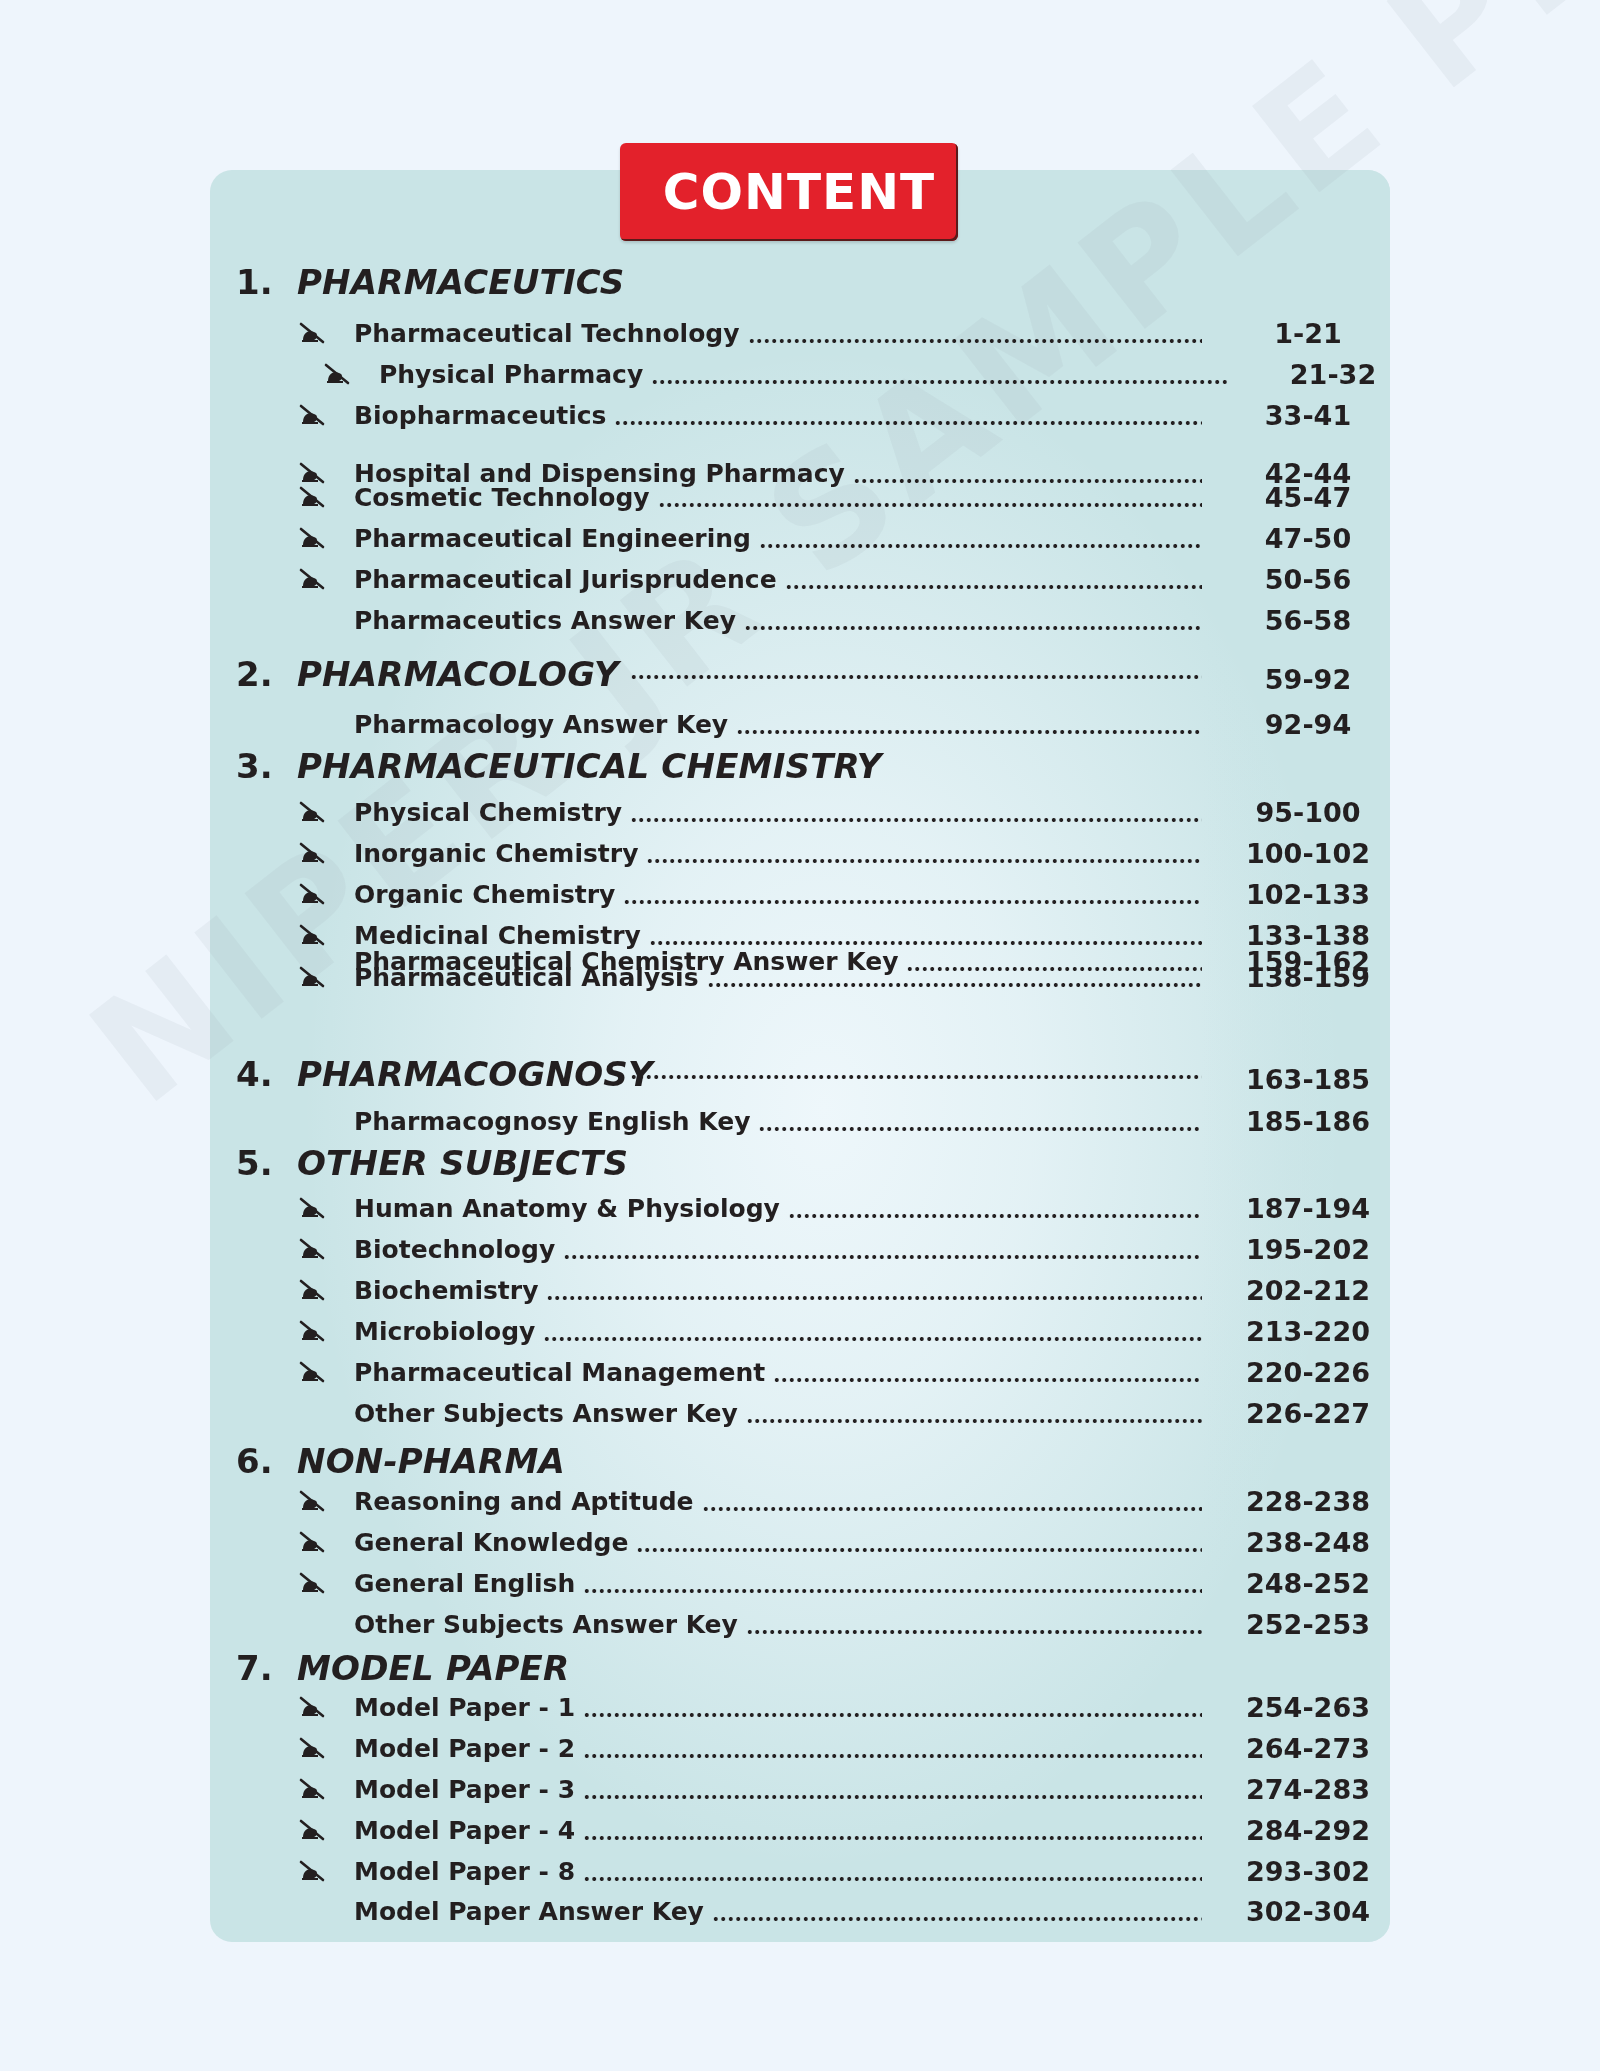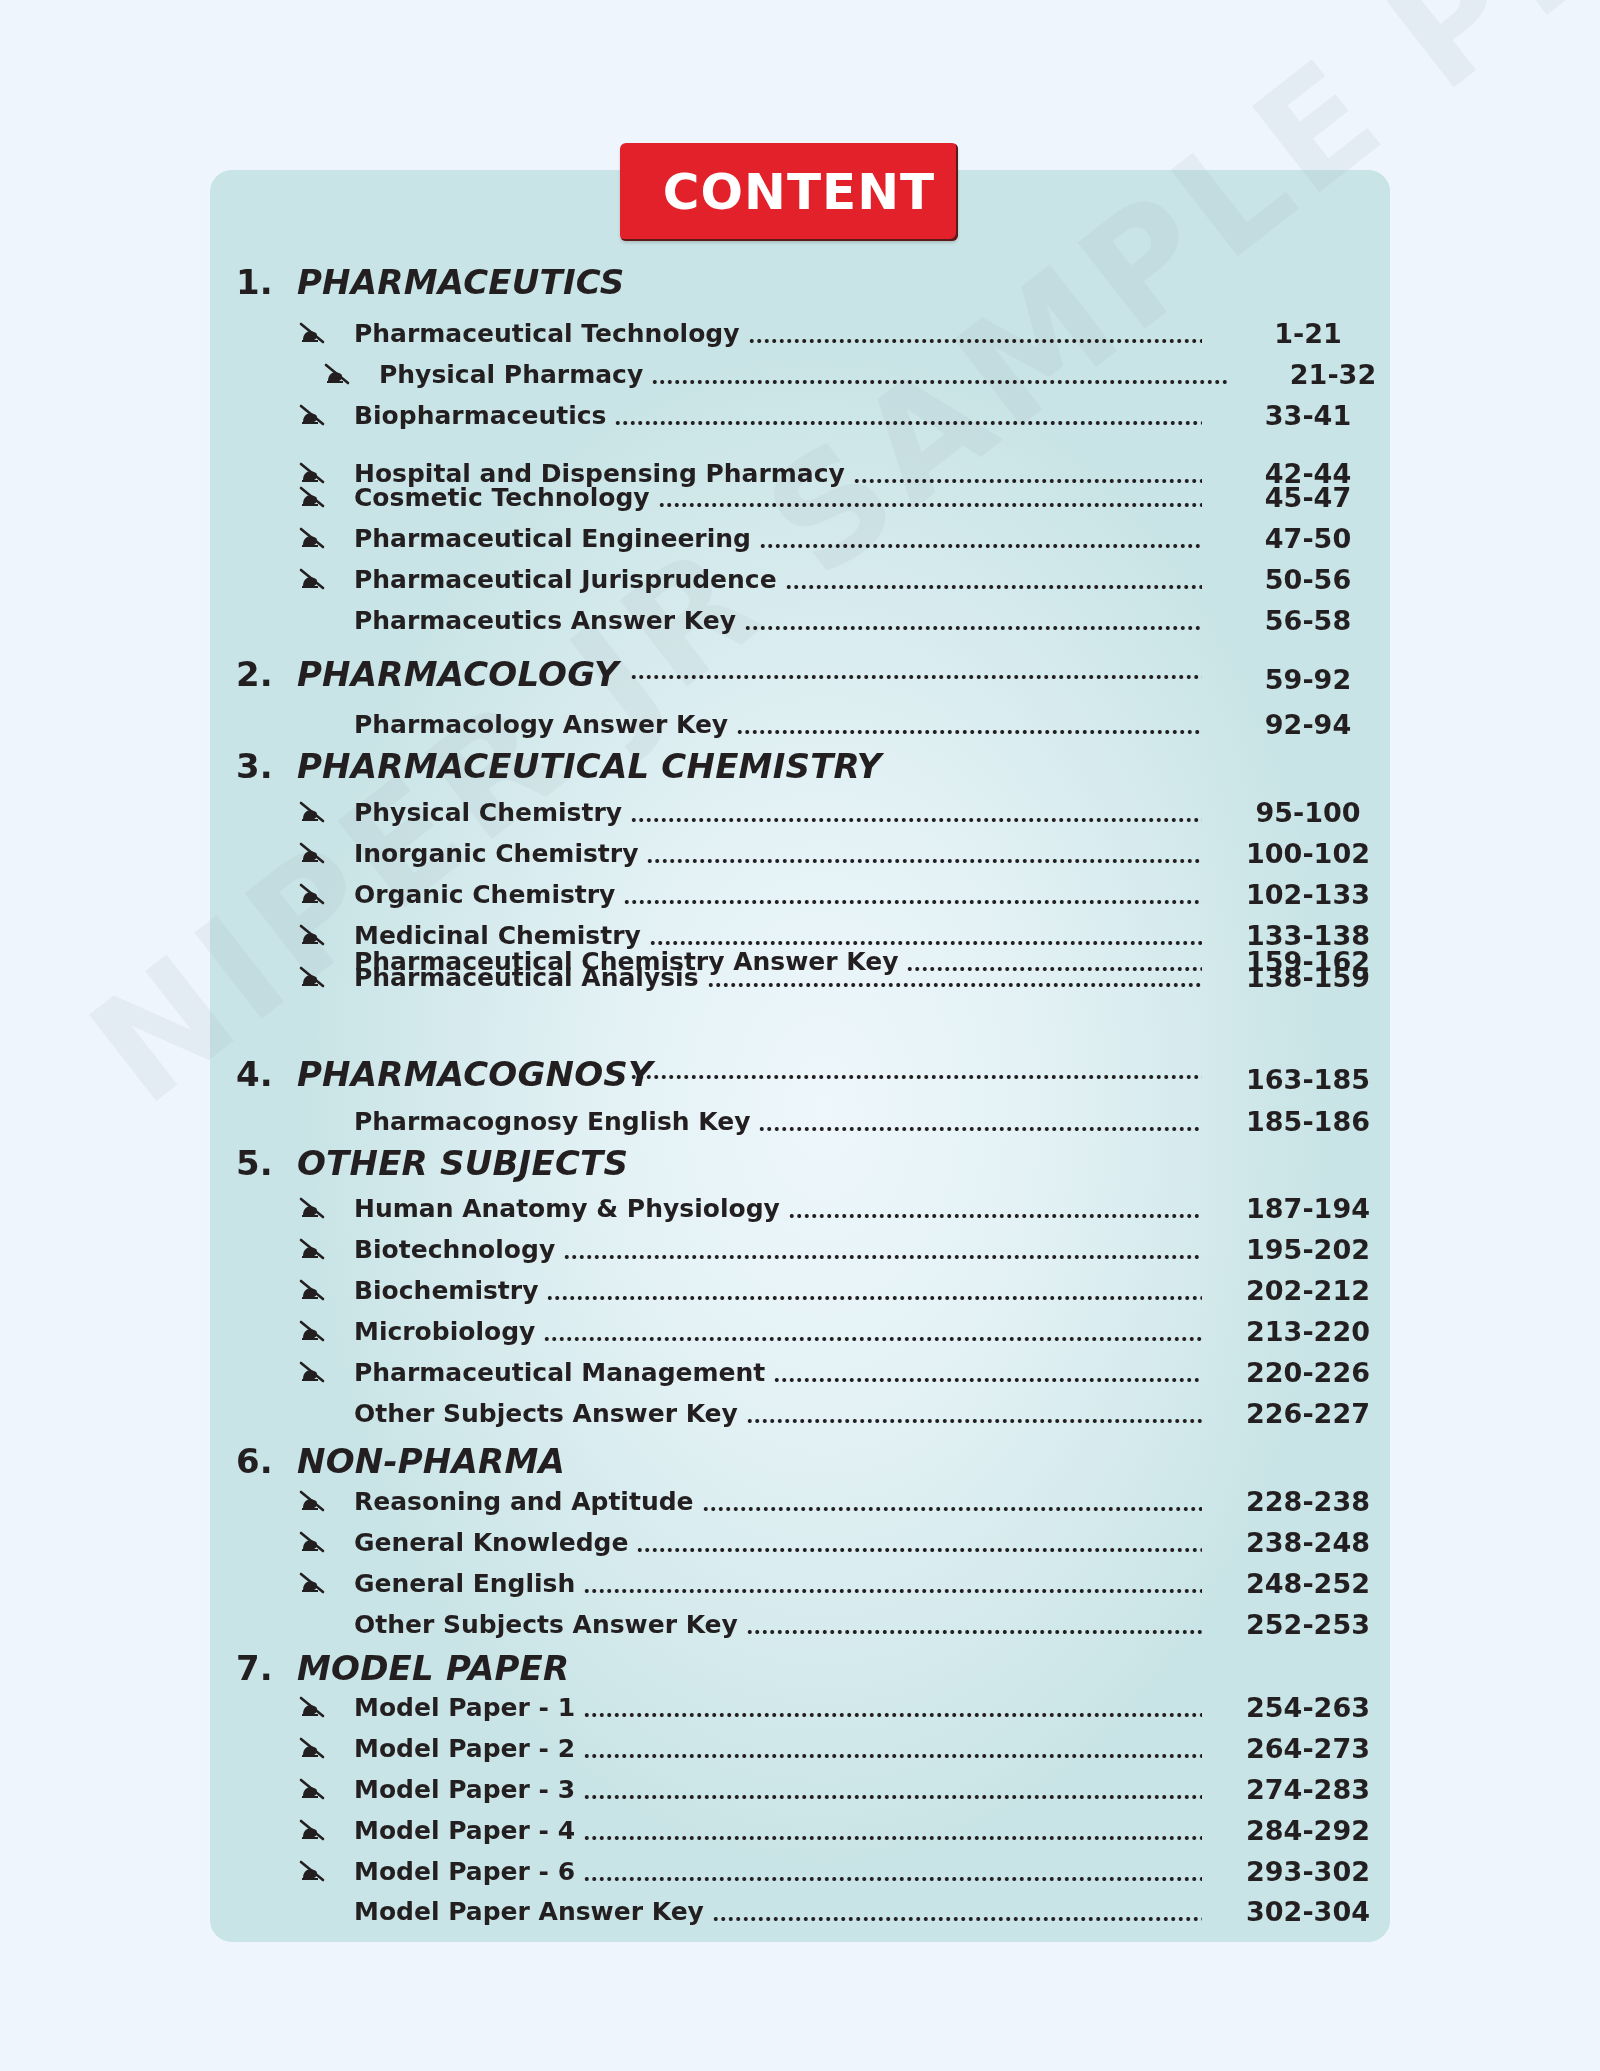--- a/index.html
+++ b/index.html
@@ -449,21 +449,21 @@
     </div>
     <span class="pages">284-292</span>
   </div>
     <div class="row" style="top: 1852px;">
     <svg class="bullet" viewBox="0 0 28 28">
       <path d="M3 4 L25 22" stroke="#231f20" stroke-width="2.6" stroke-linecap="round" fill="none"></path>
       <path d="M5 20 C5 12, 12 9, 18 13 C20 15, 19 19, 16 20 Z" fill="#231f20"></path>
       <path d="M4 21 L20 21" stroke="#231f20" stroke-width="2" fill="none"></path>
     </svg>
     <div class="item-wrap">
-      <span class="item-label">Model Paper - 6</span>
+      <span class="item-label">Model Paper - 8</span>
       <span class="leader"></span>
     </div>
     <span class="pages">293-302</span>
   </div>
     <div class="row" style="top: 1892px;">
 
     <div class="item-wrap">
       <span class="item-label">Model Paper Answer Key</span>
       <span class="leader"></span>
     </div>

